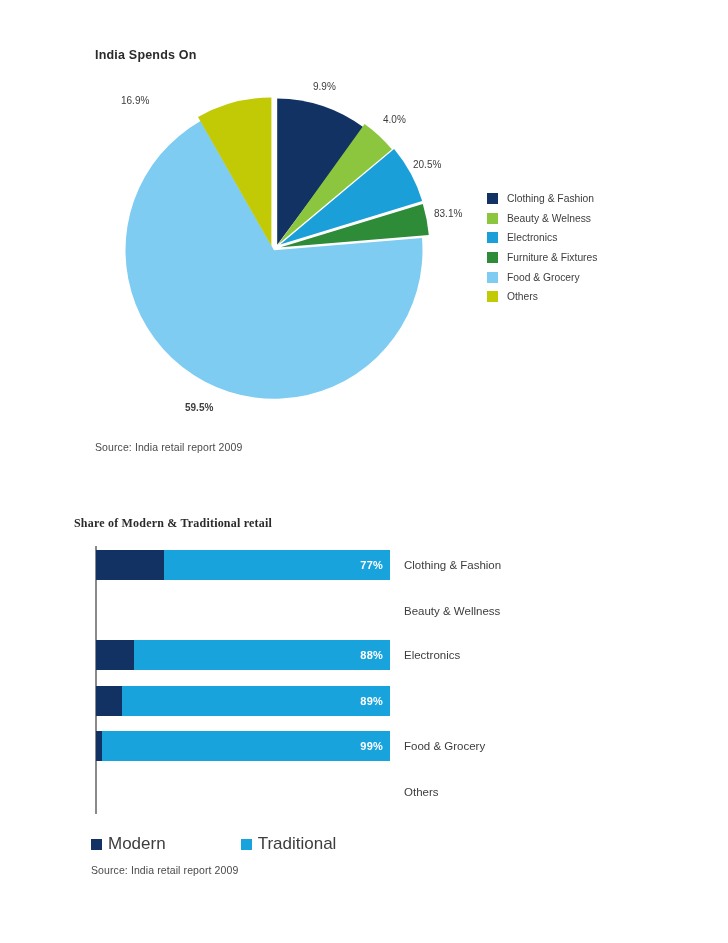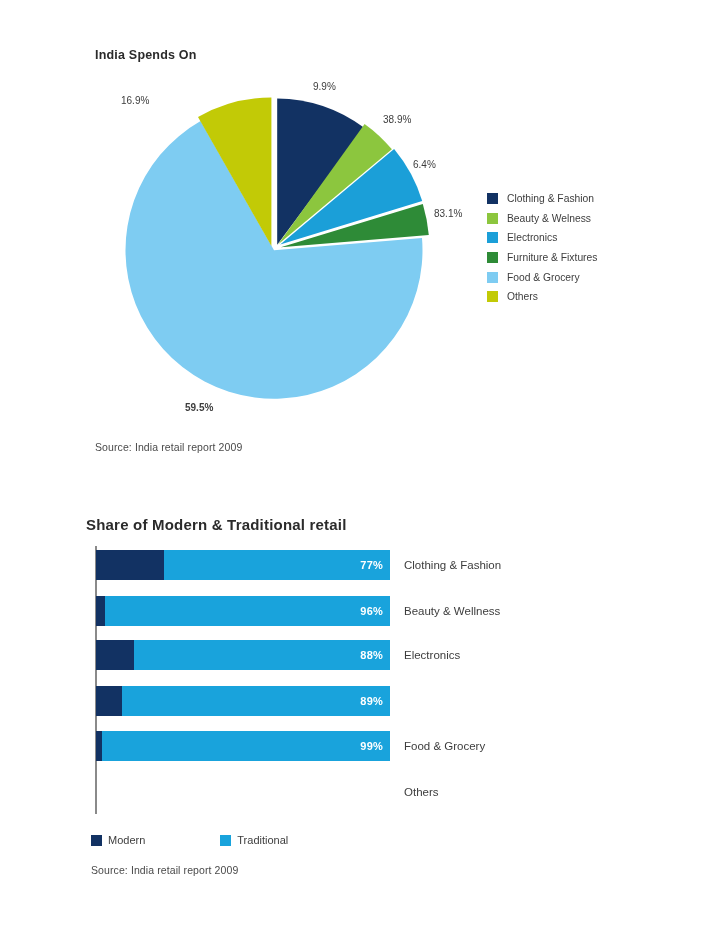--- a/index.html
+++ b/index.html
@@ -35,21 +35,21 @@
   #lbl-food     {left:185px;top:402px;font-weight:bold;}
 
   #pie-legend{position:absolute;left:487px;top:189px;width:135px;overflow:hidden;}
   .legend-row{display:flex;align-items:center;height:19.6px;white-space:nowrap;}
   .legend-swatch{width:11px;height:11px;flex:0 0 11px;margin-right:9px;}
   .legend-text{font-size:10.3px;color:#3d3d3d;}
   #pie-source{position:absolute;left:95px;top:441px;}
 
   
   #bar-section{position:absolute;left:0;top:498px;width:728px;height:420px;}
-  #bar-title{position:absolute;left:86px;top:18px;font-size:15px;}
+  #bar-title{position:absolute;left:74px;top:18px;font-size:12px;font-family:Liberation Serif, serif;}
   #bar-axis{
     position:absolute;left:95px;top:48px;width:1.5px;height:268px;background:#8a8a8a;
   }
   .bar-row{position:absolute;left:96px;height:30px;border-radius:12px;}
   .bar-stack{display:flex;height:30px;width:294px;}
   .seg-modern{background:#123263;height:100%;}
   .seg-trad{
     background:#19a3dc;height:100%;position:relative;
   }
   .seg-pct{
@@ -57,21 +57,21 @@
     color:#ffffff;font-size:11px;font-weight:bold;letter-spacing:.2px;
   }
   .bar-cat{
     position:absolute;left:404px;font-size:11.5px;color:#3d3d3d;white-space:nowrap;
     height:30px;display:flex;align-items:center;
   }
 
   #bar-legend{position:absolute;left:91px;top:336px;display:flex;align-items:center;}
   #bar-legend .lg-item{display:flex;align-items:center;}
   #bar-legend .lg-sw{width:11px;height:11px;margin-right:6px;}
-  #bar-legend .lg-tx{font-size:11px;color:#3d3d3d;}
+  #bar-legend .lg-tx{font-size:17px;color:#3d3d3d;}
   #lg-gap{width:75px;}
   #bar-source{position:absolute;left:91px;top:366px;}
 </style>
 </head>
 <body>
 
 <div class="page">
 
   <section id="pie-section">
 
@@ -90,22 +90,22 @@
           <path fill="#2e8b37" d="M 0 0 L 142.0 -43.3 A 148.5 148.5 0 0 1 148.0 -12.1 Z" transform="translate(6.8,-0.8)"></path>
 
           <path fill="#7eccf2" d="M 0 0 L 148.0 -12.1 A 148.5 148.5 0 1 1 -73.4 -129.1 Z" transform="translate(0,2.2)"></path>
 
           <path fill="#c2ca06" d="M 0 0 L -73.4 -129.1 A 148.5 148.5 0 0 1 0 -148.5 Z" transform="translate(-2.6,-2.0)"></path>
         </g>
       </svg>
     </div>
 
     <div class="pie-label" id="lbl-clothing">9.9%</div>
-    <div class="pie-label" id="lbl-beauty">38.9%</div>
-    <div class="pie-label" id="lbl-electro">6.4%</div>
+    <div class="pie-label" id="lbl-beauty">4.0%</div>
+    <div class="pie-label" id="lbl-electro">20.5%</div>
     <div class="pie-label" id="lbl-furn">83.1%</div>
     <div class="pie-label" id="lbl-others">16.9%</div>
     <div class="pie-label" id="lbl-food">59.5%</div>
 
     <div id="pie-legend">
       <div class="legend-row">
         <span class="legend-swatch" style="background:#123263"></span>
         <span class="legend-text">Clothing &amp; Fashion</span>
       </div>
       <div class="legend-row">
@@ -142,28 +142,20 @@
     <div class="bar-row" style="top:52px">
       <div class="bar-stack">
         <div class="seg-modern" style="width:23%"></div>
         <div class="seg-trad" style="width:77%">
           <span class="seg-pct">77%</span>
         </div>
       </div>
     </div>
     <div class="bar-cat" style="top:52px">Clothing &amp; Fashion</div>
 
-    <div class="bar-row" style="top:98px">
-      <div class="bar-stack">
-        <div class="seg-modern" style="width:3%"></div>
-        <div class="seg-trad" style="width:97%">
-          <span class="seg-pct">96%</span>
-        </div>
-      </div>
-    </div>
     <div class="bar-cat" style="top:98px">Beauty &amp; Wellness</div>
 
     <div class="bar-row" style="top:142px">
       <div class="bar-stack">
         <div class="seg-modern" style="width:13%"></div>
         <div class="seg-trad" style="width:87%">
           <span class="seg-pct">88%</span>
         </div>
       </div>
     </div>

